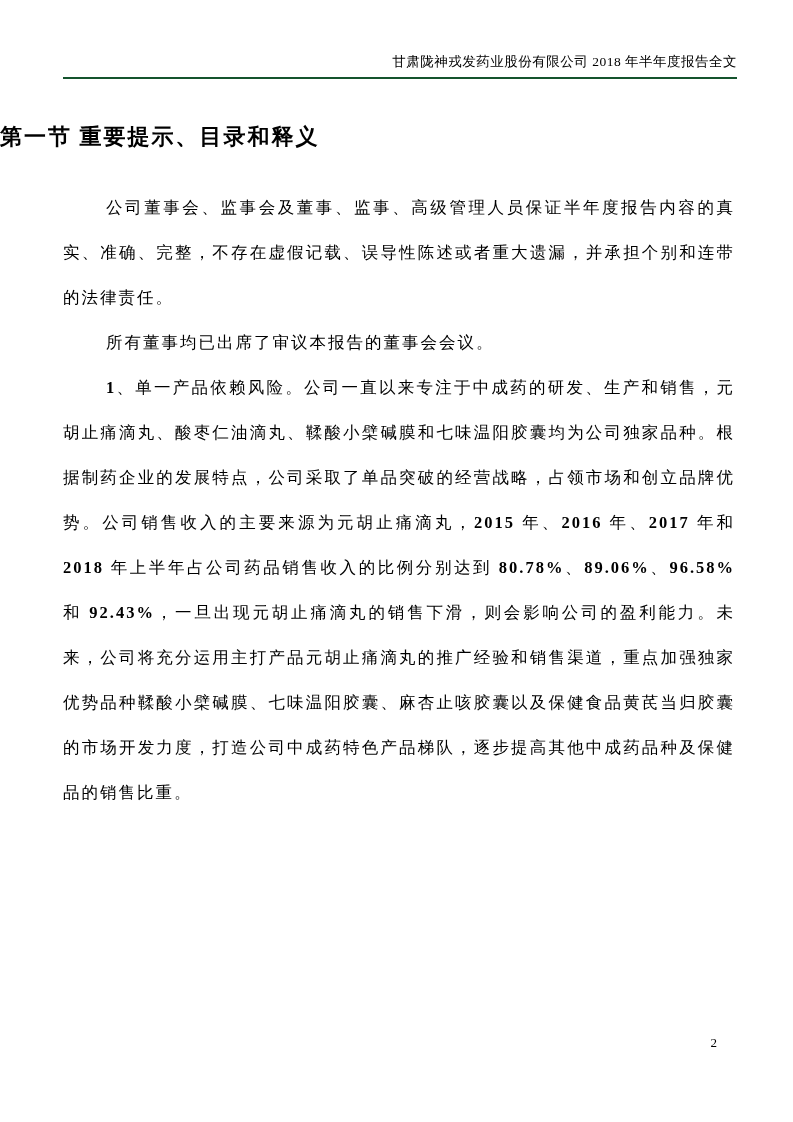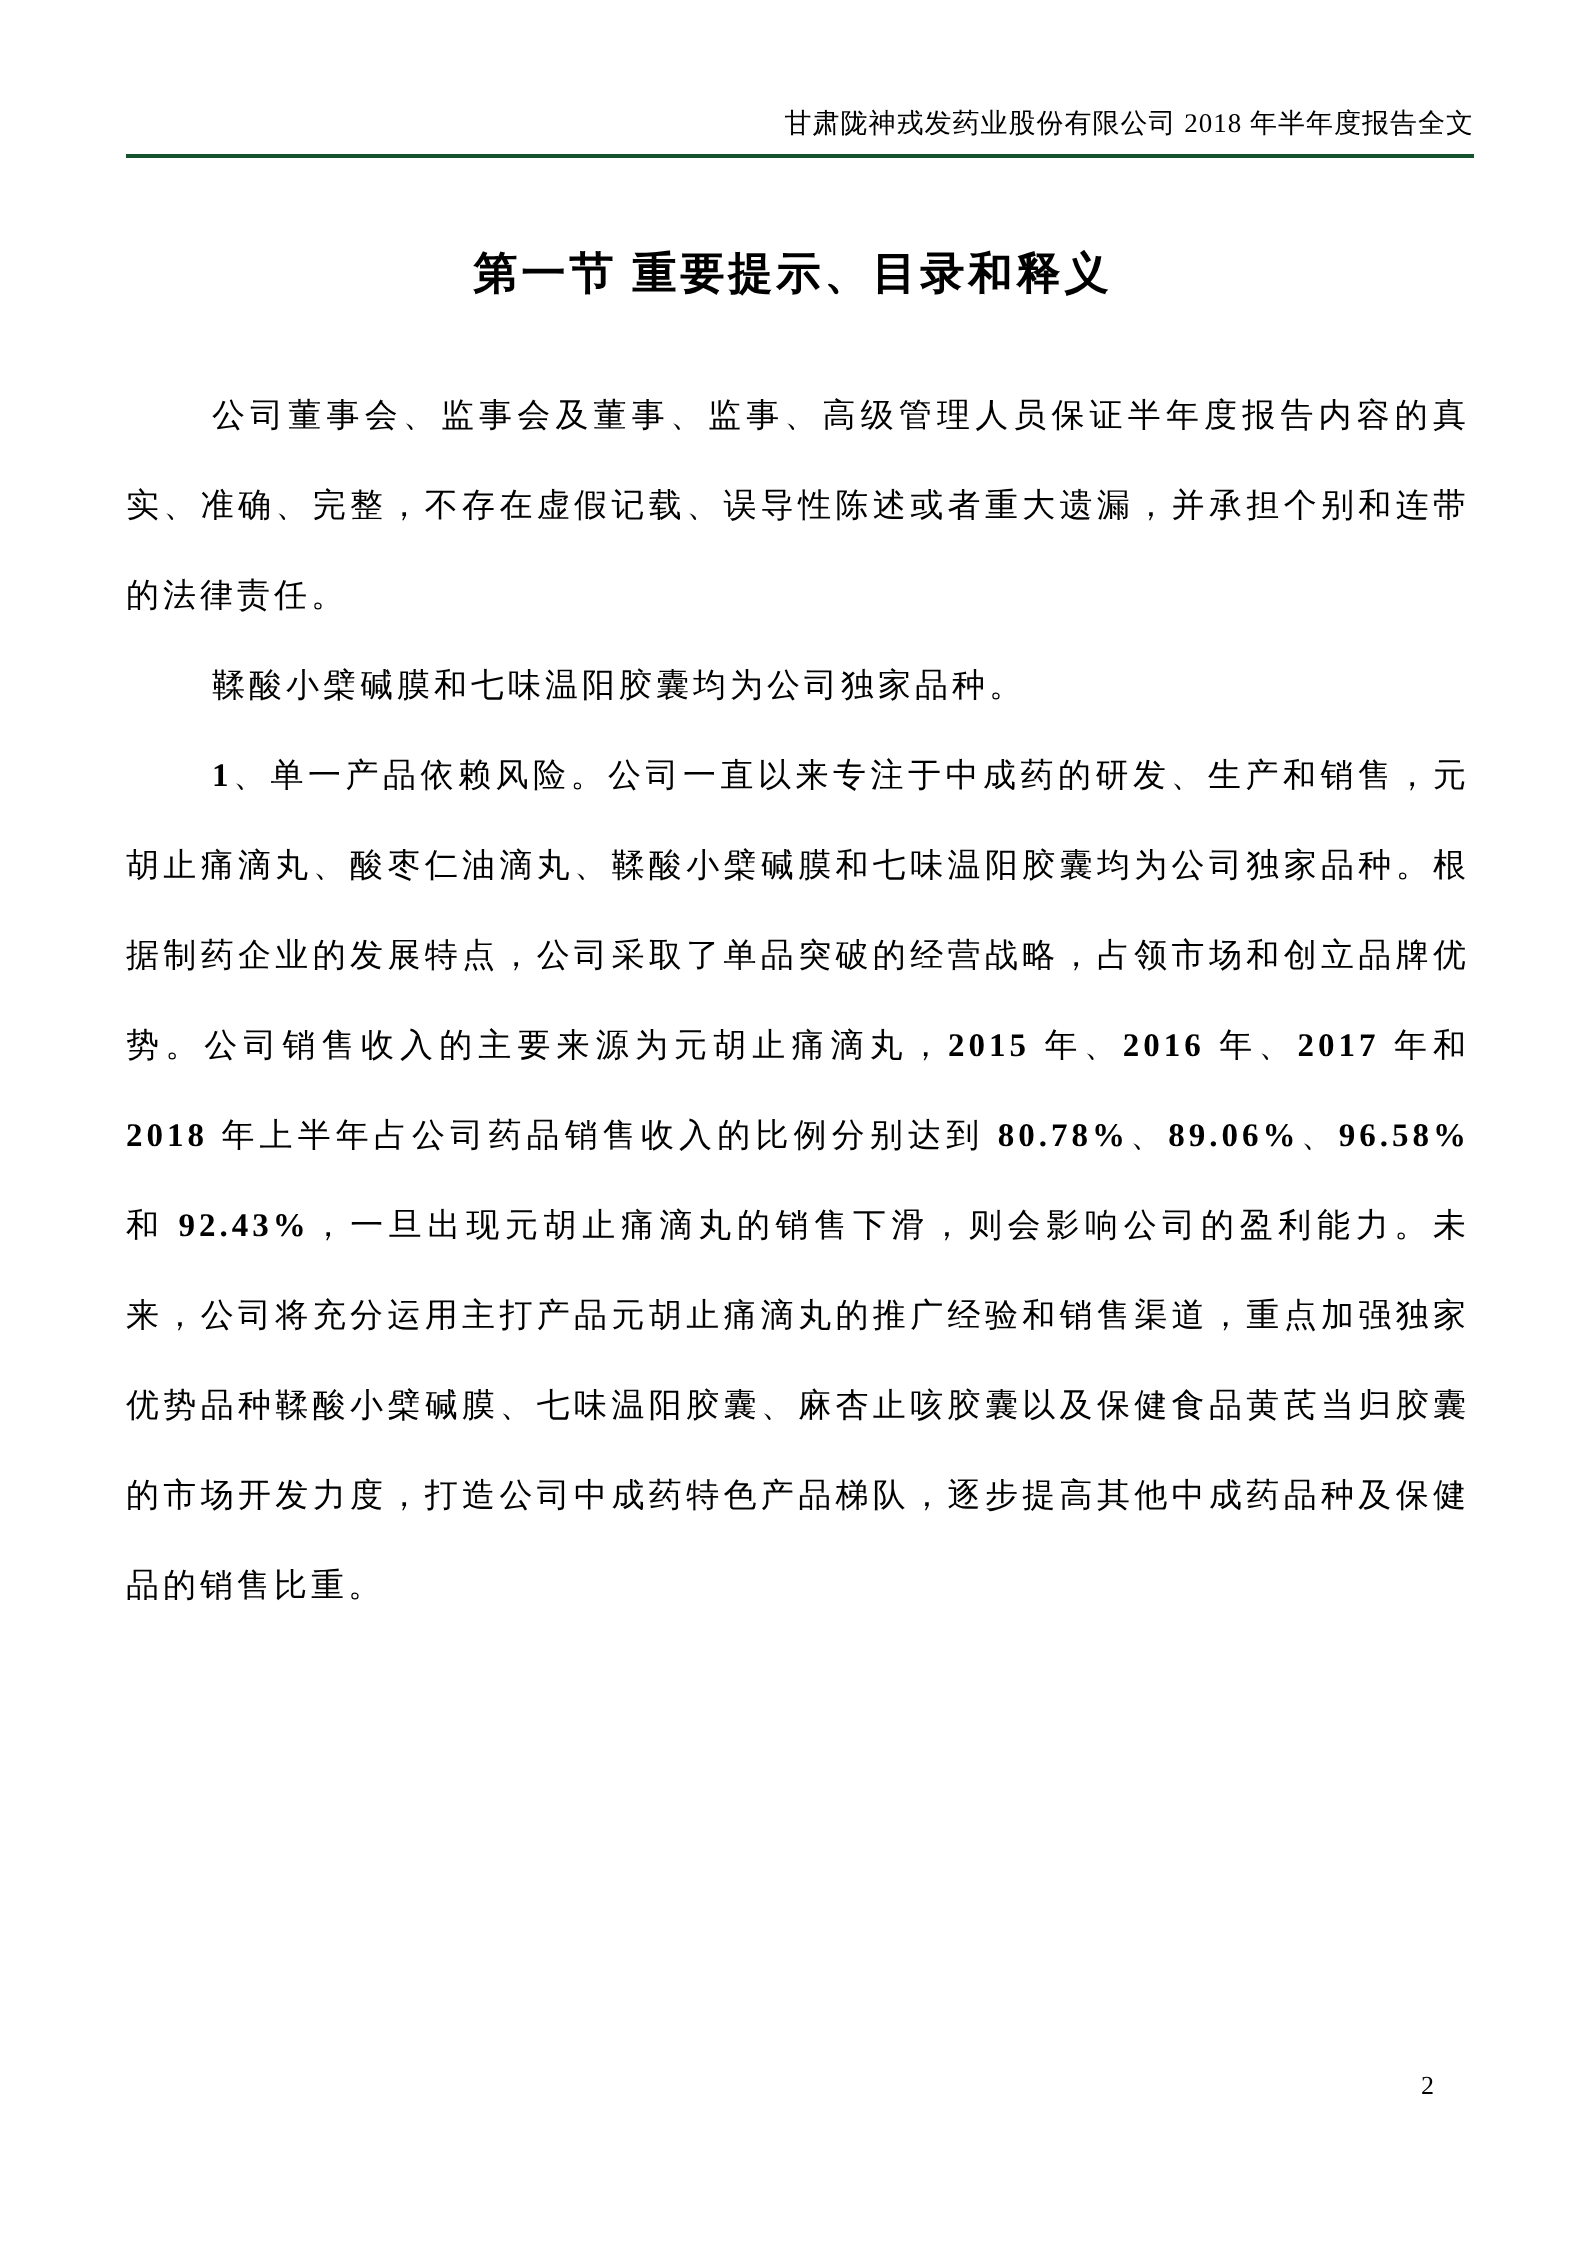--- a/index.html
+++ b/index.html
@@ -27,21 +27,20 @@
     padding-bottom: 6px;
     border-bottom: 2px solid #14532d;
     white-space: nowrap;
   }
   .title {
     position: absolute;
     top: 122px;
     left: 0;
     right: 0;
     margin: 0;
-    text-align: center;
     font-size: 22px;
     font-weight: bold;
     letter-spacing: 2px;
   }
   .body {
     position: absolute;
     top: 185px;
     left: 63px;
     right: 58px;
     font-size: 16.5px;
@@ -66,17 +65,17 @@
 </head>
 <body>
 
 <div class="page">
   <div class="header">
     <span>甘肃陇神戎发药业股份有限公司 2018 年半年度报告全文</span>
   </div>
   <h1 class="title">第一节 重要提示、目录和释义</h1>
   <div class="body">
       <p><span>公司董事会、监事会及董事、监事、高级管理人员保证半年度报告内容的真实、准确、完整，不存在虚假记载、误导性陈述或者重大遗漏，并承担个别和连带的法律责任。</span></p>
-      <p><span>鞣酸小檗碱膜和七味温阳胶囊均为公司独家品种。</span></p>
+      <p><span>所有董事均已出席了审议本报告的董事会会议。</span></p>
       <p><span class="b">1</span><span>、单一产品依赖风险。公司一直以来专注于中成药的研发、生产和销售，元胡止痛滴丸、酸枣仁油滴丸、鞣酸小檗碱膜和七味温阳胶囊均为公司独家品种。根据制药企业的发展特点，公司采取了单品突破的经营战略，占领市场和创立品牌优势。公司销售收入的主要来源为元胡止痛滴丸，</span><span class="b">2015</span><span> 年、</span><span class="b">2016</span><span> 年、</span><span class="b">2017</span><span> 年和 </span><span class="b">2018</span><span> 年上半年占公司药品销售收入的比例分别达到 </span><span class="b">80.78%</span><span>、</span><span class="b">89.06%</span><span>、</span><span class="b">96.58%</span><span>和 </span><span class="b">92.43%</span><span>，一旦出现元胡止痛滴丸的销售下滑，则会影响公司的盈利能力。未来，公司将充分运用主打产品元胡止痛滴丸的推广经验和销售渠道，重点加强独家优势品种鞣酸小檗碱膜、七味温阳胶囊、麻杏止咳胶囊以及保健食品黄芪当归胶囊的市场开发力度，打造公司中成药特色产品梯队，逐步提高其他中成药品种及保健品的销售比重。</span></p>
     </div>
   <div class="pagenum">2</div>
 </div>
 
 </body></html>

